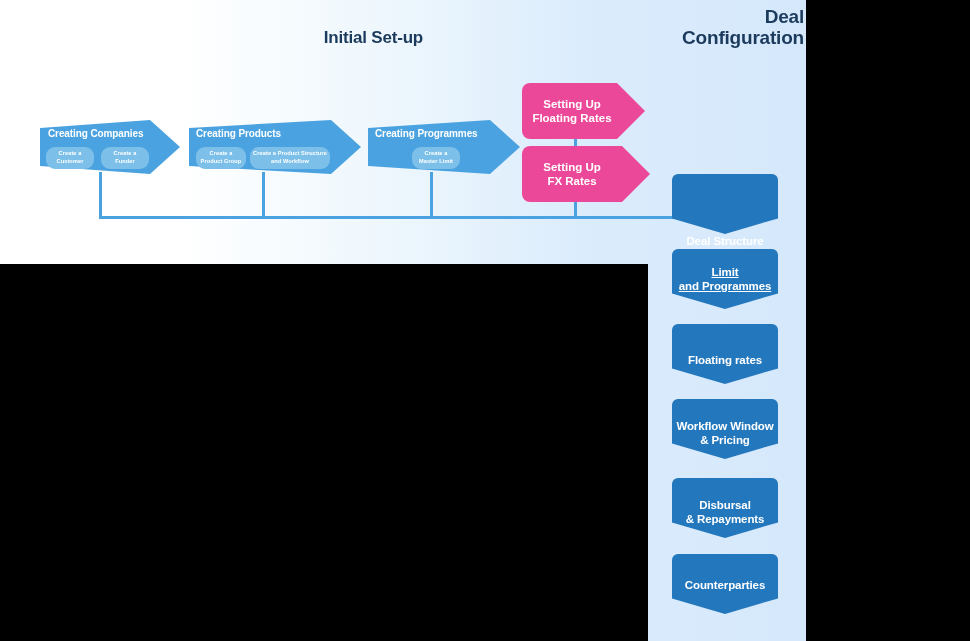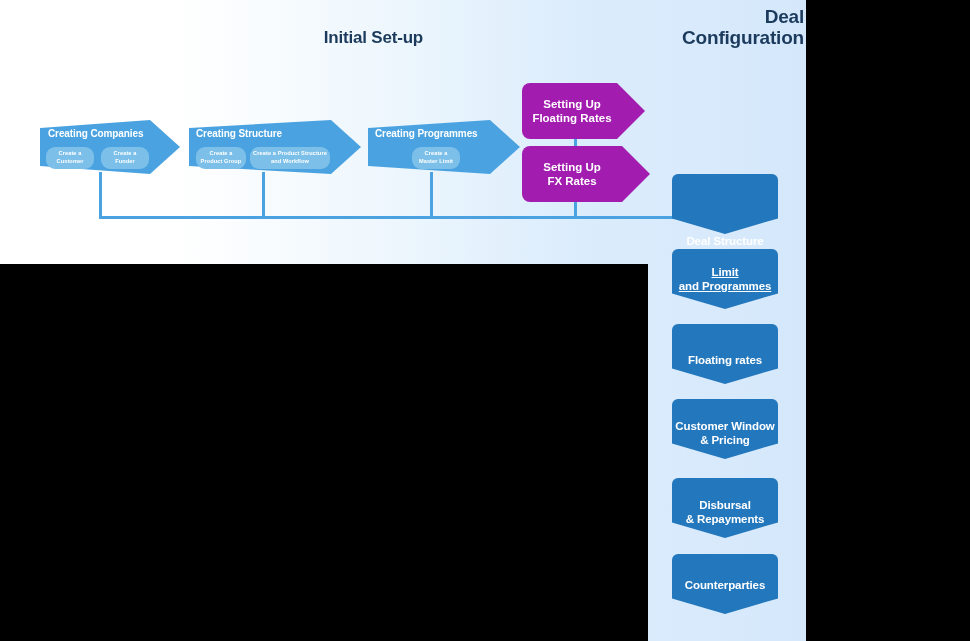--- a/index.html
+++ b/index.html
@@ -37,21 +37,21 @@
     letter-spacing:-0.1px;white-space:nowrap;
   }
   .pill{
     position:absolute;background:#7cc0ea;border-radius:9px;color:#ffffff;
     font-size:5.6px;font-weight:bold;line-height:1.35;text-align:center;
     display:flex;align-items:center;justify-content:center;letter-spacing:0.1px;
   }
 
   
   .chev2{
-    position:absolute;background:#a21caf;border-radius:8px;
+    position:absolute;background:#ec4899;border-radius:8px;
     -webkit-clip-path:polygon(0 0,calc(100% - 28px) 0,100% 50%,calc(100% - 28px) 100%,0 100%);
     clip-path:polygon(0 0,calc(100% - 28px) 0,100% 50%,calc(100% - 28px) 100%,0 100%);
     color:#fff;font-weight:bold;font-size:11.5px;line-height:1.25;text-align:center;
   }
   .chev2 span{display:block;}
   .chev2-inner{position:absolute;left:0;top:0;width:100px;height:100%;
     display:flex;flex-direction:column;align-items:center;justify-content:center;}
 
   
   .card{
@@ -95,21 +95,21 @@
     </div>
   </div>
   <div class="pill" style="left:101px;top:147px;width:48px;height:22px;">
     <div>
       <div>Create a</div>
       <div>Funder</div>
     </div>
   </div>
 
   <div class="chev" style="left:189px;top:120px;width:172px;height:54px;"></div>
-  <div class="chev-title" style="left:196px;top:128px;">Creating Structure</div>
+  <div class="chev-title" style="left:196px;top:128px;">Creating Products</div>
   <div class="pill" style="left:196px;top:147px;width:50px;height:22px;">
     <div>
       <div>Create a</div>
       <div>Product Group</div>
     </div>
   </div>
   <div class="pill" style="left:250px;top:147px;width:80px;height:22px;">
     <div>
       <div>Create a Product Structure</div>
       <div>and Workflow</div>
@@ -149,21 +149,21 @@
     <span>and Programmes</span>
   </div>
 
   <div class="card" style="left:672px;top:324px;width:106px;height:60px;"></div>
   <div class="card-label" style="left:672px;top:353px;width:106px;">
     <span>Floating rates</span>
   </div>
 
   <div class="card" style="left:672px;top:399px;width:106px;height:60px;"></div>
   <div class="card-label" style="left:670px;top:419px;width:110px;">
-    <span>Customer Window</span>
+    <span>Workflow Window</span>
     <span>&amp; Pricing</span>
   </div>
 
   <div class="card" style="left:672px;top:478px;width:106px;height:60px;"></div>
   <div class="card-label" style="left:670px;top:498px;width:110px;">
     <span>Disbursal</span>
     <span>&amp; Repayments</span>
   </div>
 
   <div class="card" style="left:672px;top:554px;width:106px;height:60px;"></div>

